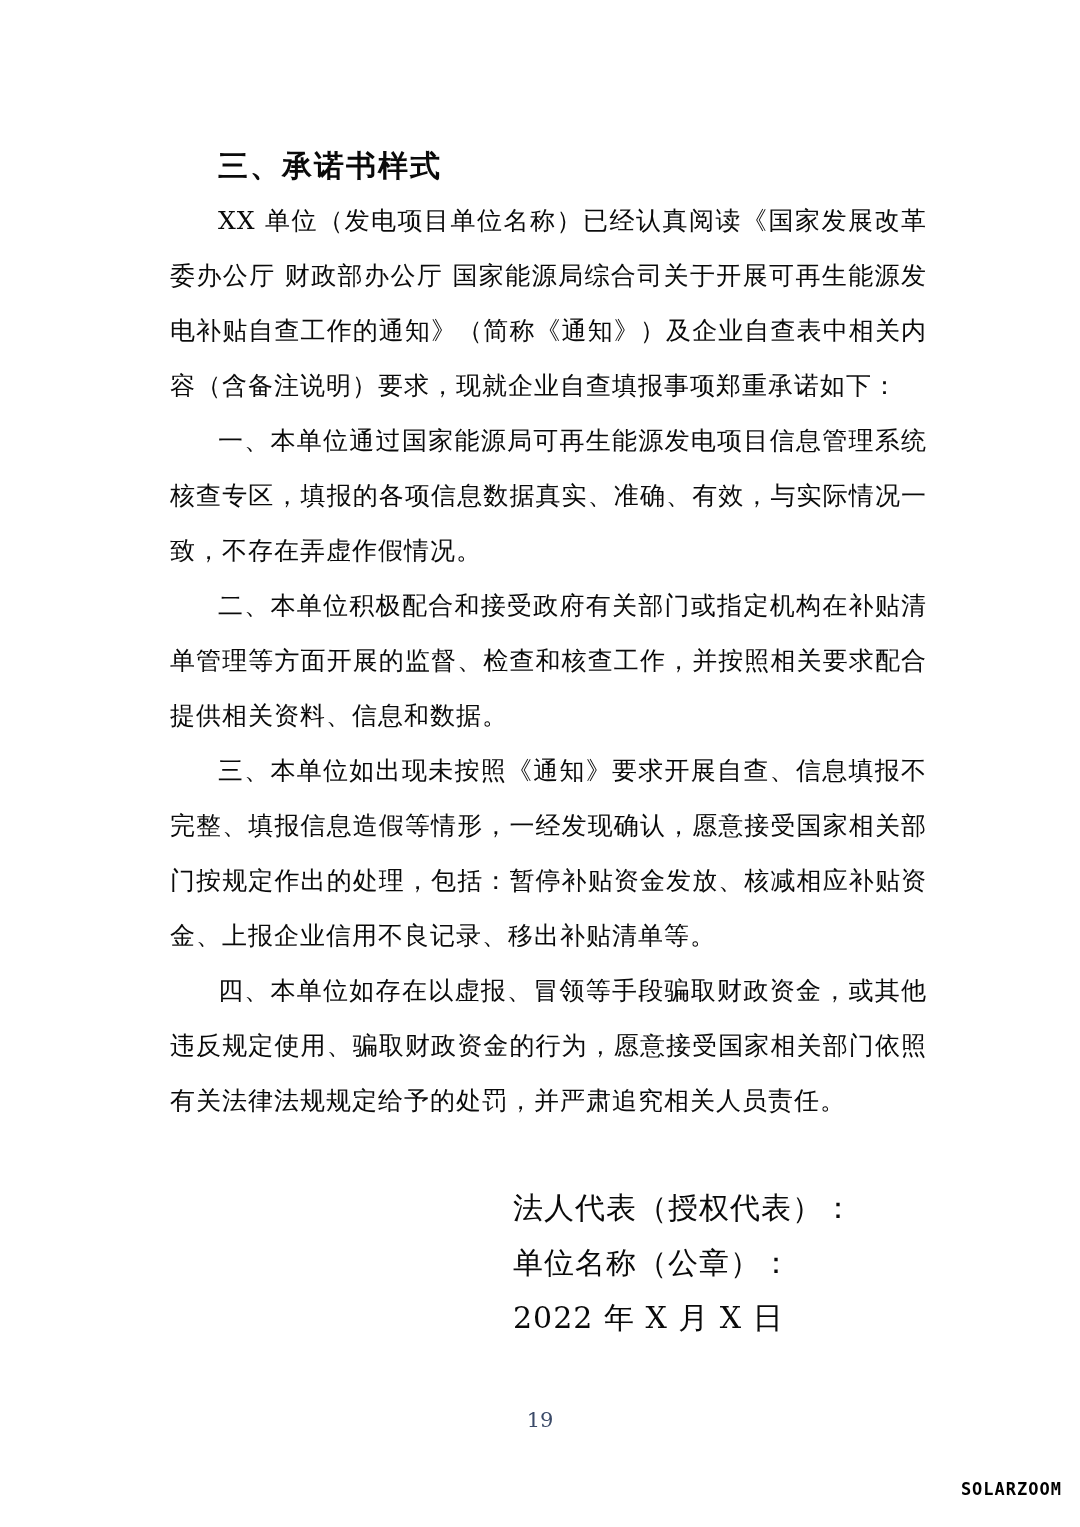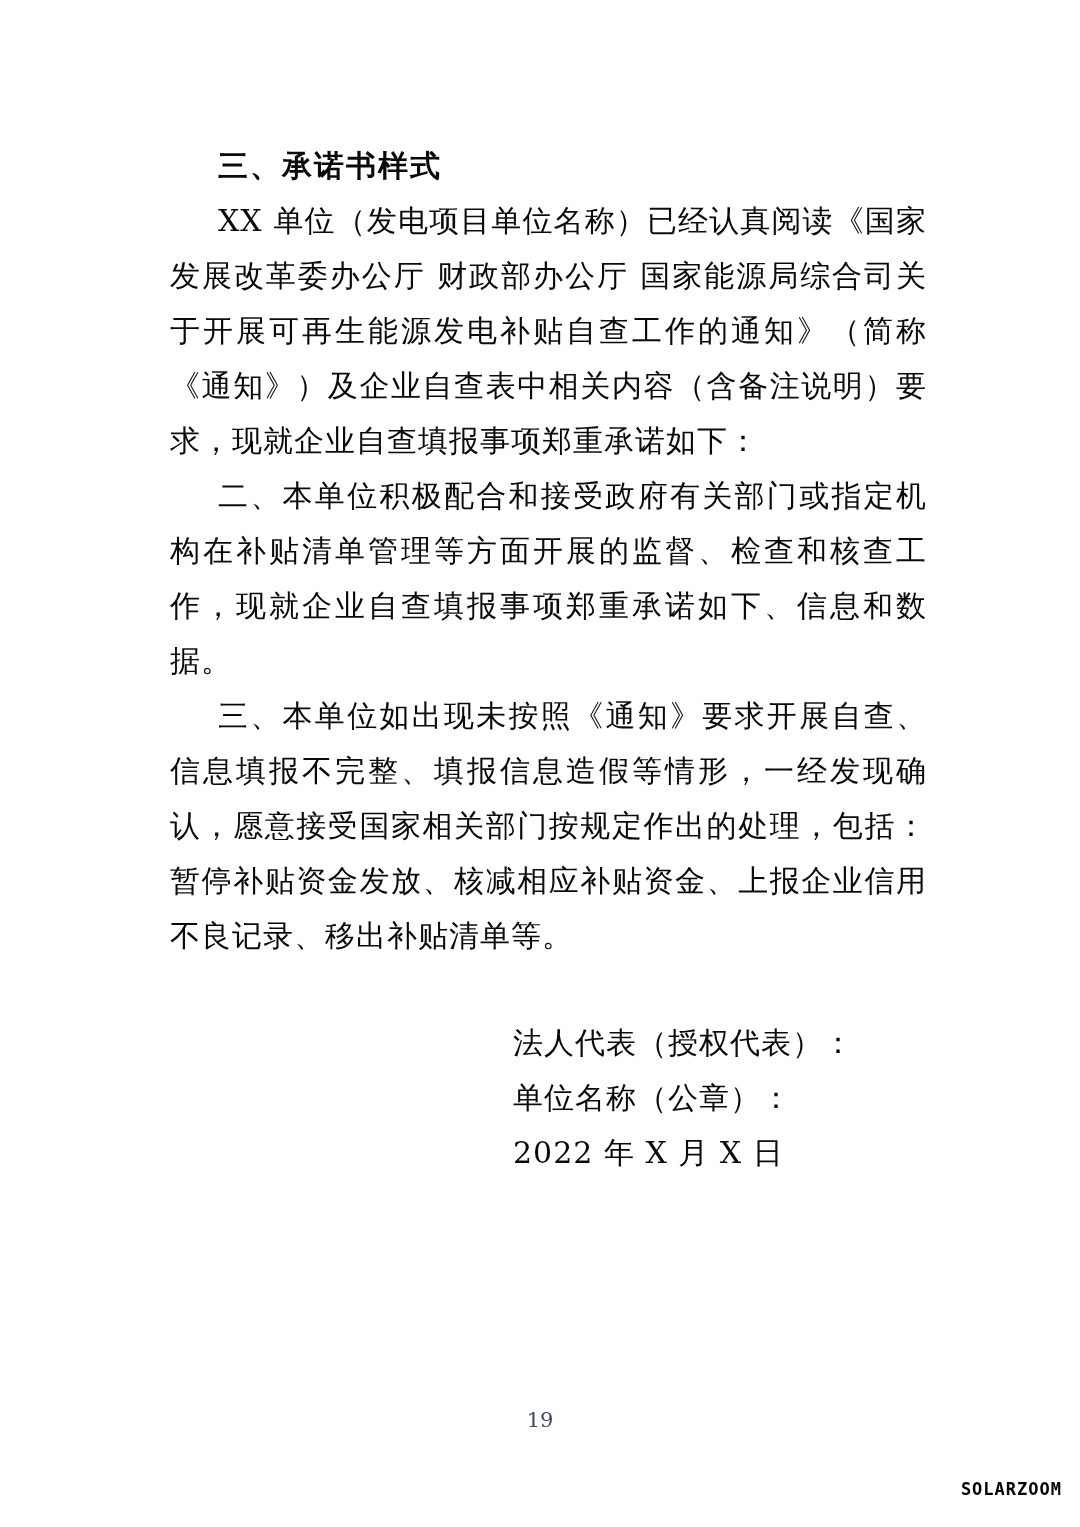--- a/index.html
+++ b/index.html
@@ -21,21 +21,21 @@
   }
   .section-heading {
     font-family: "DejaVu Sans", "Liberation Sans", sans-serif;
     font-weight: bold;
     font-size: 30px;
     line-height: 55px;
     text-indent: 48px;
     letter-spacing: 2px;
   }
   .body-text p {
-    font-size: 30px;
+    font-size: 25px;
     line-height: 55px;
     text-align: justify;
     text-indent: 48px;
     letter-spacing: 1px;
   }
   .signature-block {
     margin-top: 52px;
     margin-left: 343px;
     font-size: 30px;
     line-height: 55px;
@@ -64,22 +64,24 @@
 <body>
 
 <div class="page">
 
   <div class="content">
 
     <div class="section-heading">三、承诺书样式</div>
 
     <div class="body-text">
       <p>XX 单位（发电项目单位名称）已经认真阅读《国家发展改革委办公厅 财政部办公厅 国家能源局综合司关于开展可再生能源发电补贴自查工作的通知》（简称《通知》）及企业自查表中相关内容（含备注说明）要求，现就企业自查填报事项郑重承诺如下：</p>
-      <p>二、本单位积极配合和接受政府有关部门或指定机构在补贴清单管理等方面开展的监督、检查和核查工作，现就企业自查填报事项郑重承诺如下、信息和数据。</p>
+      <p>一、本单位通过国家能源局可再生能源发电项目信息管理系统核查专区，填报的各项信息数据真实、准确、有效，与实际情况一致，不存在弄虚作假情况。</p>
+      <p>二、本单位积极配合和接受政府有关部门或指定机构在补贴清单管理等方面开展的监督、检查和核查工作，并按照相关要求配合提供相关资料、信息和数据。</p>
       <p>三、本单位如出现未按照《通知》要求开展自查、信息填报不完整、填报信息造假等情形，一经发现确认，愿意接受国家相关部门按规定作出的处理，包括：暂停补贴资金发放、核减相应补贴资金、上报企业信用不良记录、移出补贴清单等。</p>
+      <p>四、本单位如存在以虚报、冒领等手段骗取财政资金，或其他违反规定使用、骗取财政资金的行为，愿意接受国家相关部门依照有关法律法规规定给予的处罚，并严肃追究相关人员责任。</p>
     </div>
 
     <div class="signature-block">
       <div>法人代表（授权代表）：</div>
       <div>单位名称（公章）：</div>
       <div>2022 年 X 月 X 日</div>
     </div>
 
   </div>
 

